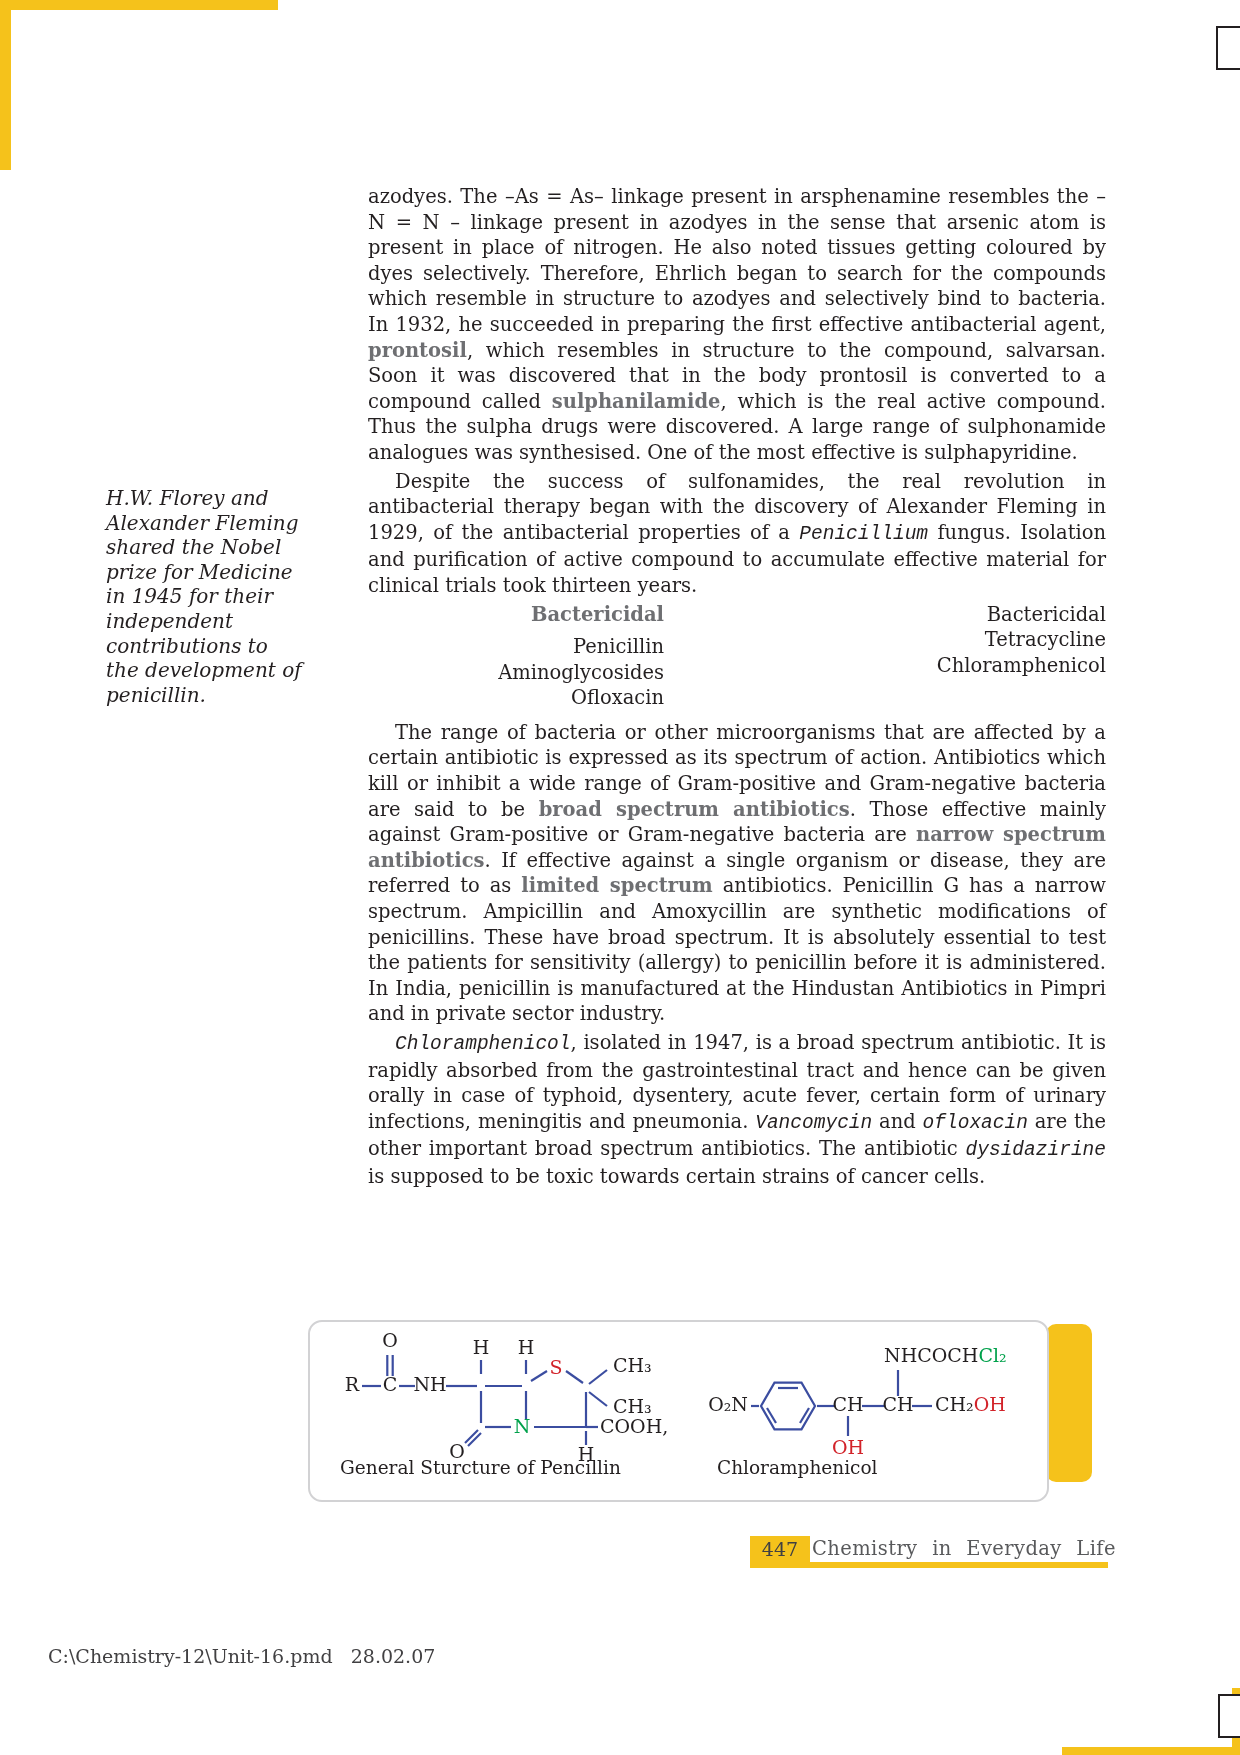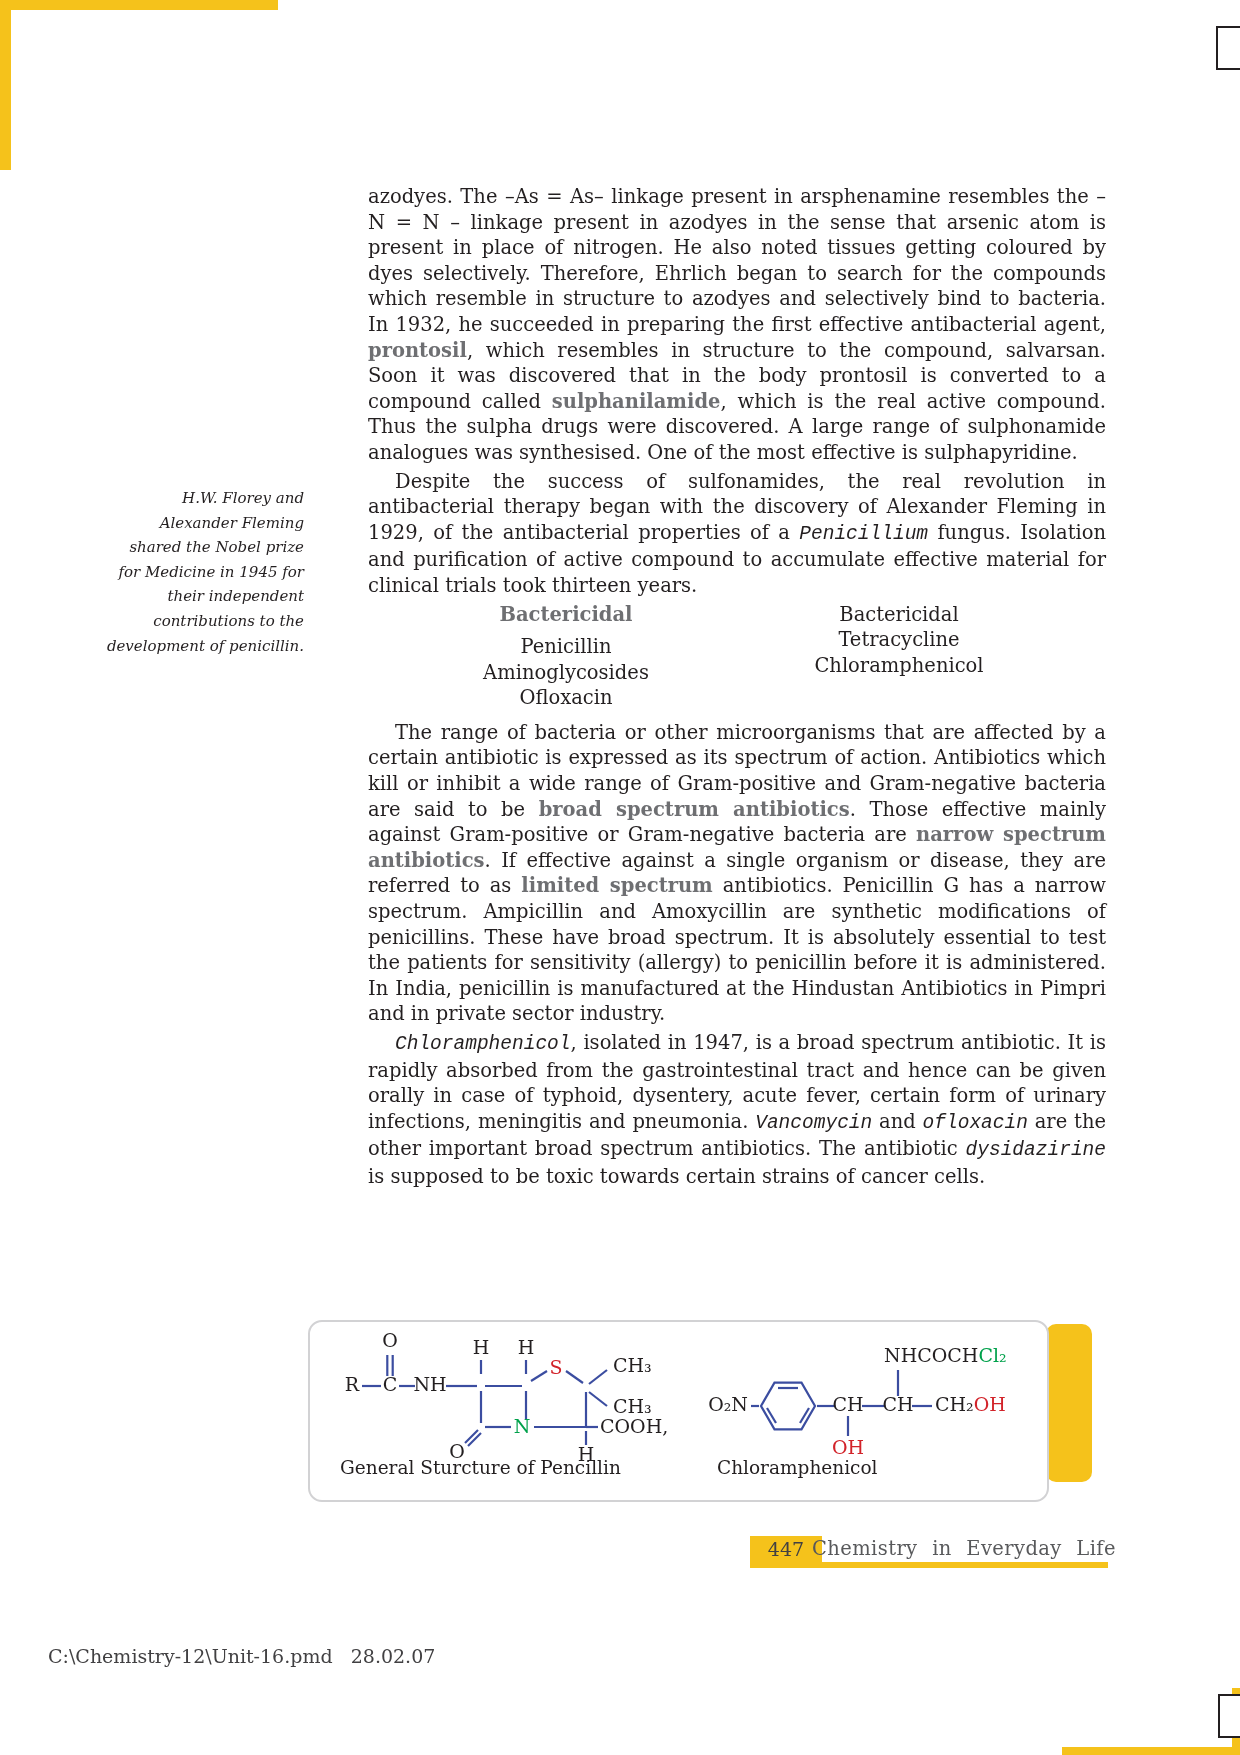--- a/index.html
+++ b/index.html
@@ -17,37 +17,37 @@
   .bar-left{left:0;top:0;width:11px;height:170px;}
   .bar-bottom-right{left:1062px;top:1747px;width:178px;height:8px;}
   .bar-right-bottom{left:1232px;top:1688px;width:8px;height:67px;}
   .corner-mark{position:absolute;border:2.5px solid #231f20;background:#fff;}
   .corner-tr{left:1216px;top:26px;width:40px;height:40px;}
   .corner-br{left:1218px;top:1694px;width:40px;height:40px;}
 
   
   .sidebar{
     position:absolute;left:106px;top:486px;width:198px;
-    font-style:italic;font-size:15px;line-height:24.6px;
-    color:#231f20;text-align:right;
+    font-style:italic;font-size:20px;line-height:24.6px;
+    color:#231f20;text-align:left;
   }
 
   
   .main-col{
     position:absolute;left:368px;top:184px;width:738px;
     font-size:19.5px;line-height:25.6px;text-align:justify;
   }
   .main-col p{margin:0 0 3px 0;}
   .main-col p.ind{text-indent:27px;}
   .b{font-weight:bold;color:#6e6f72;}
   .i{font-style:italic;font-family:Liberation Mono, monospace;}
 
   .ab-list{
     display:grid;grid-template-columns:252px 1fr;
-    margin:2px 0 9px 72px;text-align:center;
+    margin:2px 0 9px 44px;text-align:right;
   }
   .ab-head{font-weight:bold;color:#6e6f72;margin-bottom:7px;}
   .ab-item{line-height:25.6px;}
 
   
   .panel-accent{
     position:absolute;left:1046px;top:1324px;width:46px;height:158px;
     background:#F5C21B;border-radius:10px;
   }
   .structures{
@@ -64,21 +64,21 @@
   .cap-pen{left:30px;width:264px;}
   .cap-chl{left:407px;width:160px;}
 
   svg text{font-family:"DejaVu Serif", serif;font-size:19px;fill:#231f20;}
   .at-red{fill:#D2232A;}
   .at-green{fill:#00A14B;}
   .bond{stroke:#3B4DA0;stroke-width:2.2;fill:none;}
 
   
   .pg-box{
-    position:absolute;left:750px;top:1536px;width:72px;height:27px;
+    position:absolute;left:750px;top:1536px;width:60px;height:27px;
     background:#F5C21B;color:#414042;font-size:19px;
     text-align:center;line-height:27px;
   }
   .pg-underline{position:absolute;left:750px;top:1562px;width:358px;height:6px;background:#F5C21B;}
   .pg-title{
     position:absolute;left:812px;top:1537px;
     font-size:19.5px;color:#58595b;letter-spacing:0.4px;word-spacing:8px;
     white-space:nowrap;
   }
   .file-line{

